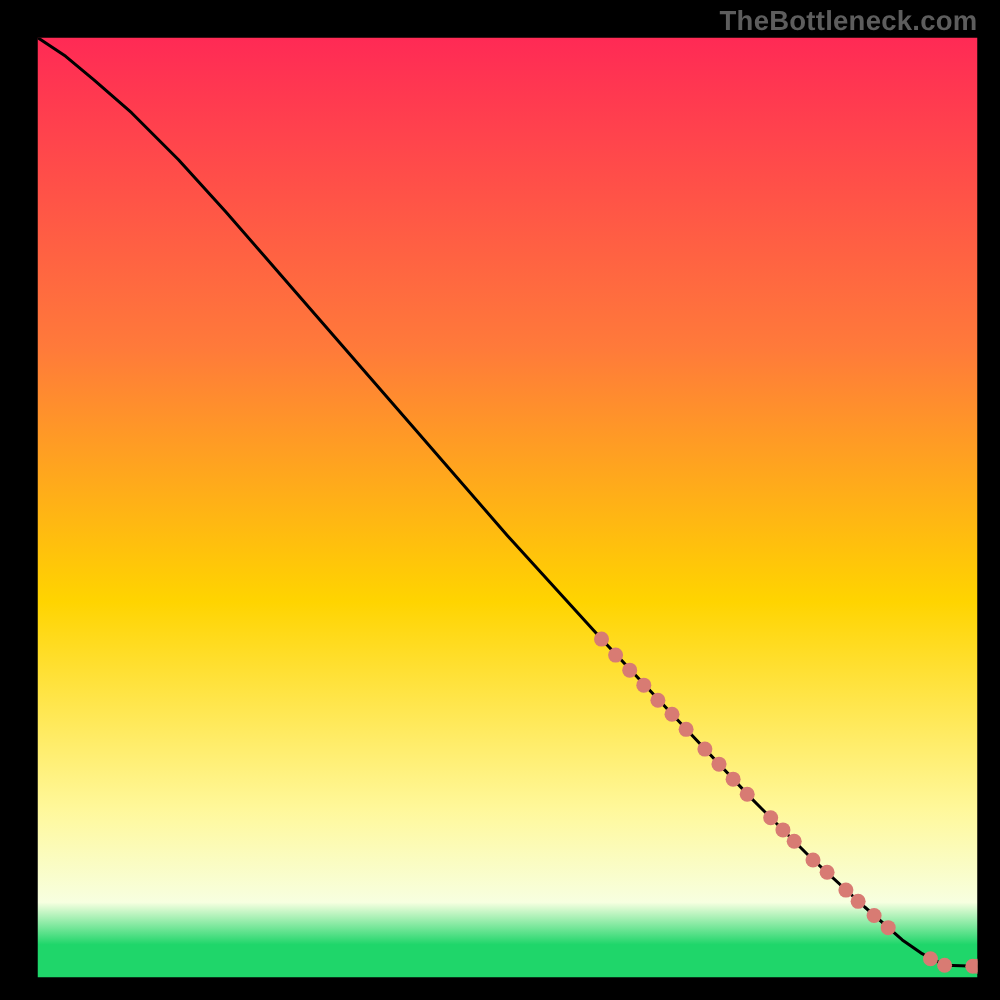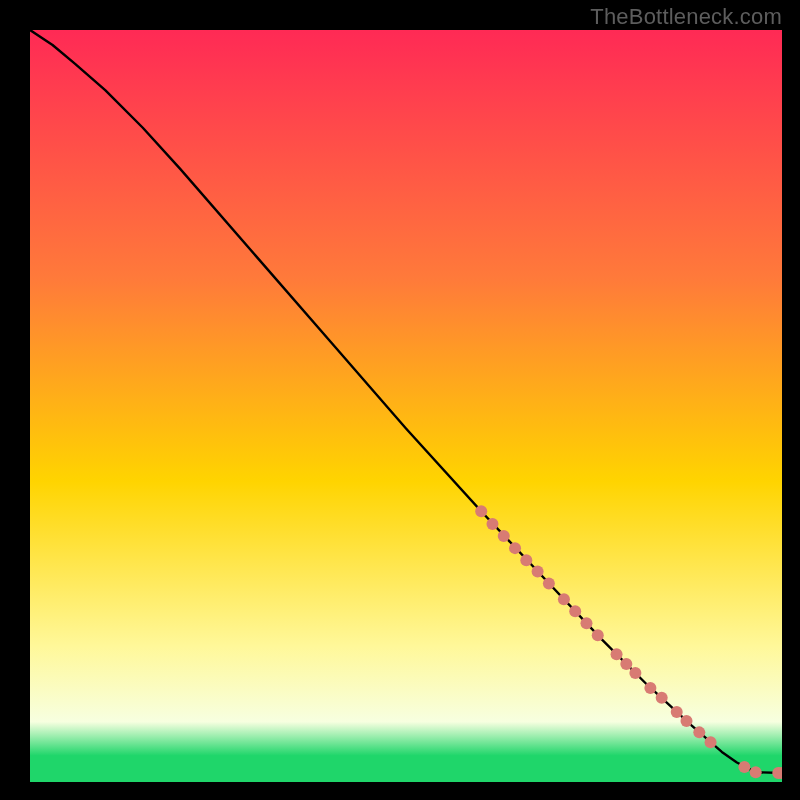--- a/index.html
+++ b/index.html
@@ -16,21 +16,21 @@
     width: 800px;
     height: 800px;
     background: #000;
   }
   .attribution {
     position: absolute;
     top: 4px;
     right: 18px;
     color: #5d5d5d;
     font-size: 22px;
-    font-weight: 400;
+    font-weight: 700;
     letter-spacing: 0.2px;
     user-select: none;
   }
   .plot-wrap {
     position: absolute;
     left: 30px;
     top: 30px;
     width: 752px;
     height: 752px;
   }

